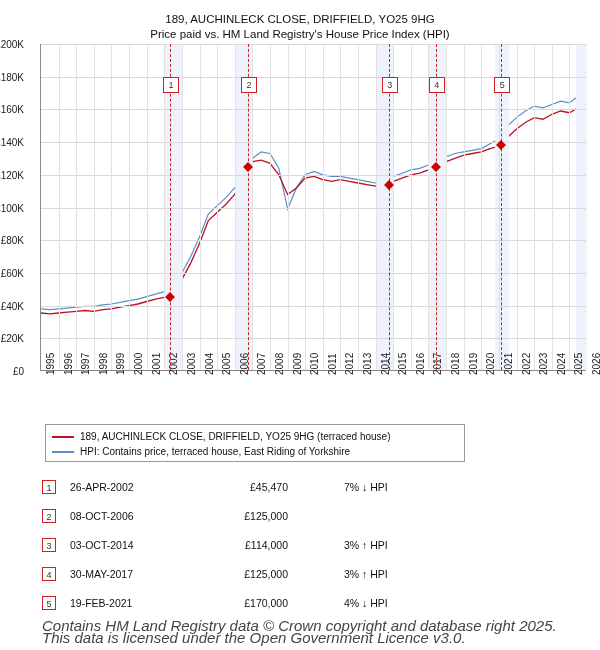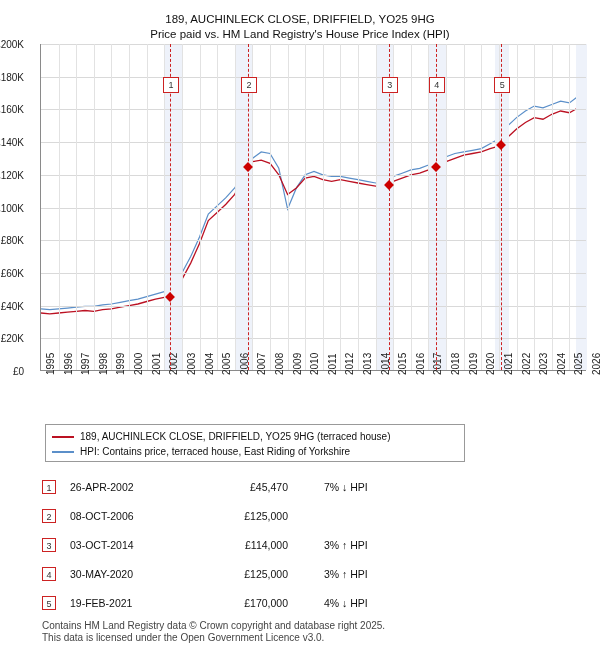--- a/index.html
+++ b/index.html
@@ -165,30 +165,31 @@
     border: 1px solid #cc2222;
     text-align: center;
     line-height: 14px;
     font-size: 9px;
     color: #333;
     box-sizing: border-box;
     flex: 0 0 auto;
   }
   .tdate { width: 126px; padding-left: 14px; }
   .tprice { width: 92px; text-align: right; }
-  .tdelta { width: 160px; padding-left: 36px; }
+  .tdelta { width: 160px; padding-left: 56px; }
   
   .footer {
     position: absolute;
     left: 42px;
     top: 620px;
     width: 530px;
-    font-size: 10px;
+    font-size: 15px;
     color: #444444;
     line-height: 12px;
+    font-style: italic;
   }
 </style>
 </head>
 <body>
 
 <div class="page">
 
   <div class="title-block">
     <div class="title-line">189, AUCHINLECK CLOSE, DRIFFIELD, YO25 9HG</div>
     <div class="title-line">Price paid vs. HM Land Registry's House Price Index (HPI)</div>
@@ -331,21 +332,21 @@
         <span class="tprice">£125,000</span>
       </div>
       <div class="trow">
         <span class="tnum">3</span>
         <span class="tdate">03-OCT-2014</span>
         <span class="tprice">£114,000</span>
         <span class="tdelta">3% ↑ HPI</span>
       </div>
       <div class="trow">
         <span class="tnum">4</span>
-        <span class="tdate">30-MAY-2020</span>
+        <span class="tdate">30-MAY-2017</span>
         <span class="tprice">£125,000</span>
         <span class="tdelta">3% ↑ HPI</span>
       </div>
       <div class="trow">
         <span class="tnum">5</span>
         <span class="tdate">19-FEB-2021</span>
         <span class="tprice">£170,000</span>
         <span class="tdelta">4% ↓ HPI</span>
       </div>
     </div>

